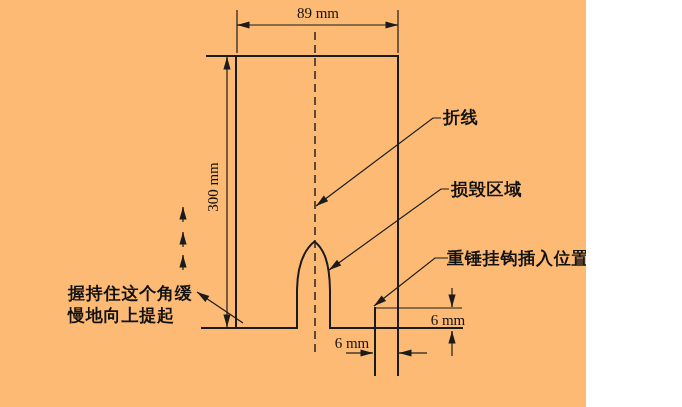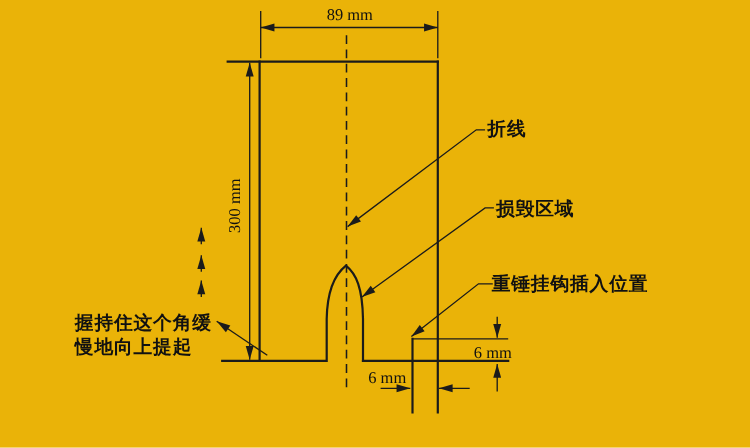--- a/index.html
+++ b/index.html
@@ -2,23 +2,23 @@
 <html><head>
 <meta charset="utf-8">
 <style>
   html, body {
     margin: 0;
     padding: 0;
     background: #ffffff;
   }
   .stage {
     position: relative;
-    width: 682px;
+    width: 586px;
     height: 407px;
-    background: #eab308;
+    background: #fdba74;
     overflow: hidden;
     font-family: "Liberation Sans", sans-serif;
   }
   svg { display: block; }
   .outline   { stroke: #1b1b1b; stroke-width: 2;   fill: none; stroke-linecap: square; }
   .thinline  { stroke: #1b1b1b; stroke-width: 1.2; fill: none; }
   .dashline  { stroke: #1b1b1b; stroke-width: 1.4; fill: none; stroke-dasharray: 8 5; }
   .dimtext   { font-family: "Liberation Serif", serif; font-size: 15px; fill: #111; }
   .cjktext   { font-family: "Liberation Sans", sans-serif; font-size: 17px; font-weight: 600;
                fill: #111; letter-spacing: 0.8px; }

